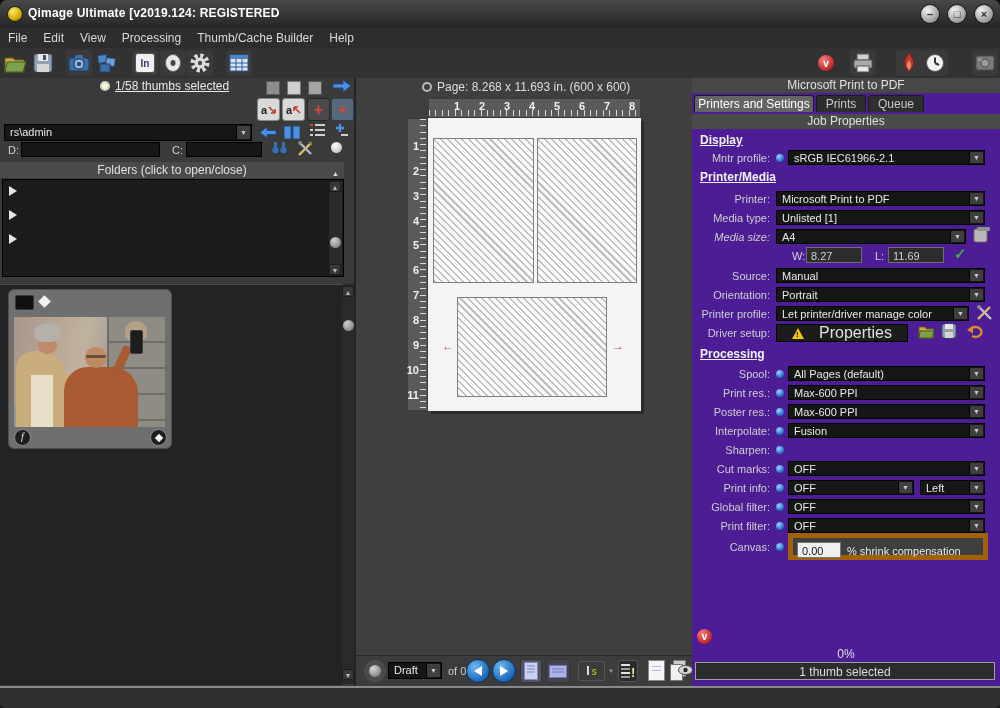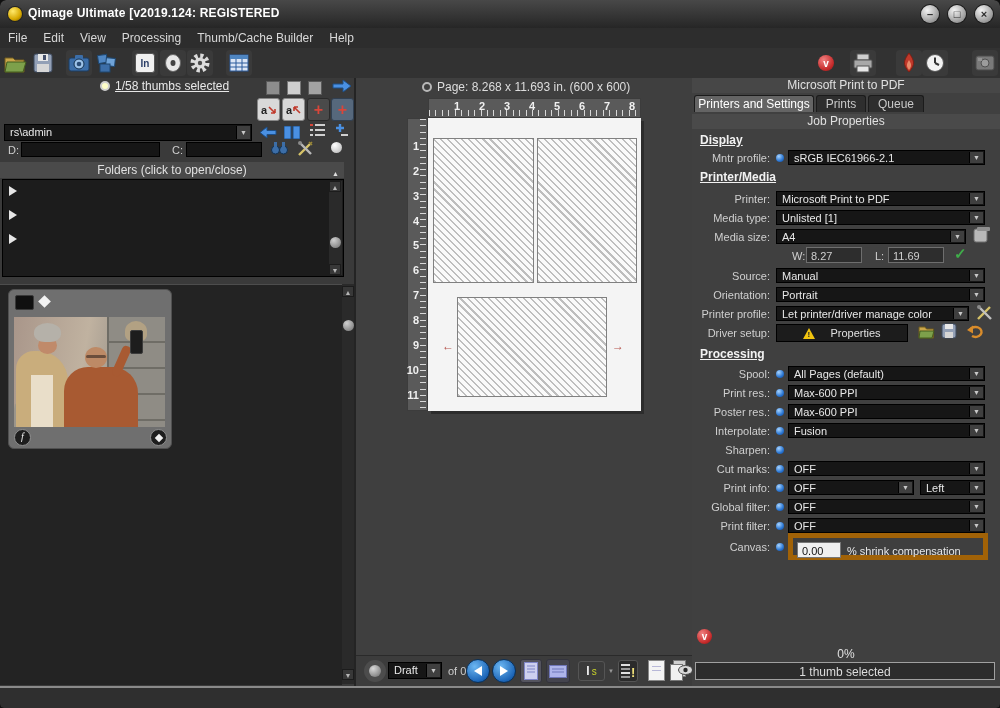--- a/index.html
+++ b/index.html
@@ -13,21 +13,21 @@
   
   .menubar{left:0;top:28px;width:1000px;height:20px;background:#2d2d2d;display:flex;align-items:center;gap:16px;padding-left:8px;box-sizing:border-box;}
   .menuitem{color:#d8d8d8;font-size:12px;}
   
   .toolbar{left:0;top:48px;width:1000px;height:30px;background:#323232;border-bottom:1px solid #1f1f1f;}
   .tbtn{top:2px;width:26px;height:26px;border-radius:4px;display:flex;align-items:center;justify-content:center;background:#3a3a3a;}
   .vbadge{width:16px;height:16px;border-radius:50%;background:radial-gradient(circle at 35% 30%,#f08080,#c62b2b 65%,#7e1212);color:#fff;font-size:10px;font-weight:bold;display:flex;align-items:center;justify-content:center;}
   
   .leftpanel{left:0;top:78px;width:356px;height:608px;background:#3a3a3a;border-right:2px solid #242424;box-sizing:border-box;}
   .centerpanel{left:356px;top:78px;width:336px;height:608px;background:#3f3f3f;padding-left:45px;}
-  .rightpanel{left:692px;top:78px;width:308px;height:608px;background:#404040;}
+  .rightpanel{left:692px;top:78px;width:308px;height:608px;background:#4c1d95;}
   .statusbar{left:0;top:686px;width:1000px;height:22px;background:#2f2f2f;border-top:2px solid #8a8a8a;box-sizing:border-box;border-radius:0 0 4px 4px;}
   
   .field{background:#161616;border:1px solid #000;color:#e8e8e8;font-size:11px;line-height:15px;padding-left:5px;box-sizing:border-box;overflow:hidden;white-space:nowrap;}
   .dd{position:absolute;right:1px;top:1px;bottom:1px;width:13px;background:#3f3f3f;border-left:1px solid #000;color:#c8c8c8;font-size:7px;display:flex;align-items:center;justify-content:center;}
   .dot{width:8px;height:8px;border-radius:50%;background:radial-gradient(circle at 35% 30%,#a8d4ff,#2a76d2 60%,#0b3f8f);}
   .rlabel{width:78px;text-align:right;color:#cfcfcf;font-size:11px;line-height:16px;white-space:nowrap;}
   .sect{color:#f2f2f2;font-weight:bold;font-size:12px;text-decoration:underline;}
   .hatch{background-color:#fafafa;background-image:repeating-linear-gradient(45deg,rgba(150,150,150,.6) 0 1.5px,transparent 1.5px 5px);border:1px solid #808080;box-sizing:border-box;}
   .tri-r{width:0;height:0;border-top:5px solid transparent;border-bottom:5px solid transparent;border-left:8px solid #e6e6e6;}
   .scrollcol{background:#2a2a2a;}
@@ -407,21 +407,21 @@
     <div class="a field" style="left:96px;top:72px;width:197px;height:15px;"><span>sRGB IEC61966-2.1</span><span class="dd">▼</span></div>
 
     <div class="a sect" style="left:8px;top:92px;">Printer/Media</div>
 
     <div class="a rlabel" style="left:0;top:113px;">Printer:</div>
     <div class="a field" style="left:84px;top:113px;width:209px;height:15px;"><span>Microsoft Print to PDF</span><span class="dd">▼</span></div>
 
     <div class="a rlabel" style="left:0;top:132px;">Media type:</div>
     <div class="a field" style="left:84px;top:132px;width:209px;height:15px;"><span>Unlisted [1]</span><span class="dd">▼</span></div>
 
-    <div class="a rlabel" style="left:0;top:151px;">Media size:</div>
+    <div class="a rlabel" style="left:0;top:151px;font-style:italic;">Media size:</div>
     <div class="a field" style="left:84px;top:151px;width:190px;height:15px;"><span>A4</span><span class="dd">▼</span></div>
     <div class="a" style="left:280px;top:149px;"><svg width="18" height="17">
           <rect x="2" y="2" width="13" height="13" rx="2" fill="#b8b8b8" stroke="#6e6e6e"></rect>
           <rect x="5" y="0" width="13" height="4" rx="1" fill="#8f8f8f"></rect>
         </svg></div>
 
     <div class="a" style="left:100px;top:172px;color:#cfcfcf;font-size:11px;">W:</div>
     <div class="a" style="left:114px;top:169px;width:56px;height:16px;background:#2d2d2d;border:1px solid #6e6e6e;color:#cfcfcf;font-size:11px;line-height:16px;padding-left:4px;box-sizing:border-box;">8.27</div>
     <div class="a" style="left:183px;top:172px;color:#cfcfcf;font-size:11px;">L:</div>
     <div class="a" style="left:196px;top:169px;width:56px;height:16px;background:#2d2d2d;border:1px solid #6e6e6e;color:#cfcfcf;font-size:11px;line-height:16px;padding-left:4px;box-sizing:border-box;">11.69</div>
@@ -439,21 +439,21 @@
           <path d="M2 15 L14 3" stroke="#d6c268" stroke-width="2.4"></path>
           <path d="M3 3 L15 15" stroke="#c0c0c0" stroke-width="2.4"></path>
           <circle cx="3" cy="3" r="2" fill="#8a8a8a"></circle>
         </svg></div>
 
     <div class="a rlabel" style="left:0;top:247px;">Driver setup:</div>
     <div class="a" style="left:84px;top:246px;width:130px;height:16px;background:#1c1c1c;border:1px solid #000;display:flex;align-items:center;justify-content:center;gap:6px;">
       <span style="position:relative;width:0;height:0;border-left:6px solid transparent;border-right:6px solid transparent;border-bottom:11px solid #f1c40f;display:inline-block;">
           <span style="position:absolute;left:-2px;top:2px;color:#222;font-size:8px;font-weight:bold;">!</span>
         </span>
-      <span style="color:#e0e0e0;font-size:11px;margin-left:9px;">Properties</span>
+      <span style="color:#e0e0e0;font-size:16px;margin-left:9px;">Properties</span>
     </div>
     <div class="a" style="left:226px;top:245px;"><svg width="17" height="16">
           <path d="M1 4 h6 l1.5 2 h7 v9 h-14.5 z" fill="#caa64a" stroke="#6e5a1e"></path>
           <path d="M2 8 h14 l-2 7 h-13 z" fill="#7da04b" stroke="#425c1f"></path>
         </svg></div>
     <div class="a" style="left:249px;top:245px;"><svg width="16" height="16">
           <rect x="1" y="1" width="14" height="14" rx="2" fill="#93a0b6" stroke="#3d4a5e"></rect>
           <rect x="4" y="1" width="8" height="5" fill="#e8e8e8"></rect>
           <rect x="4" y="9" width="8" height="6" fill="#d6d6d6"></rect>
         </svg></div>

